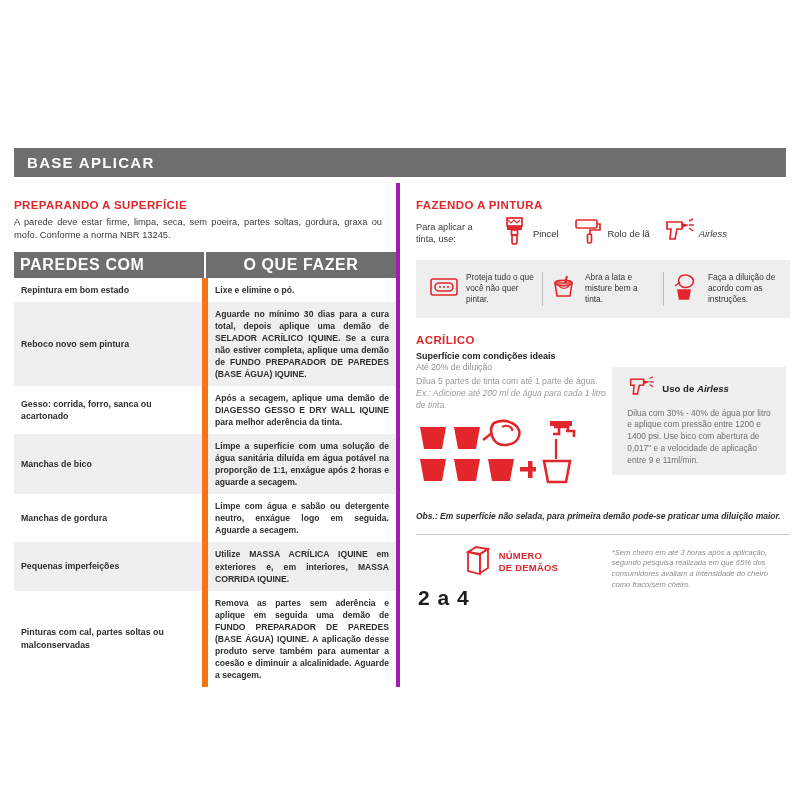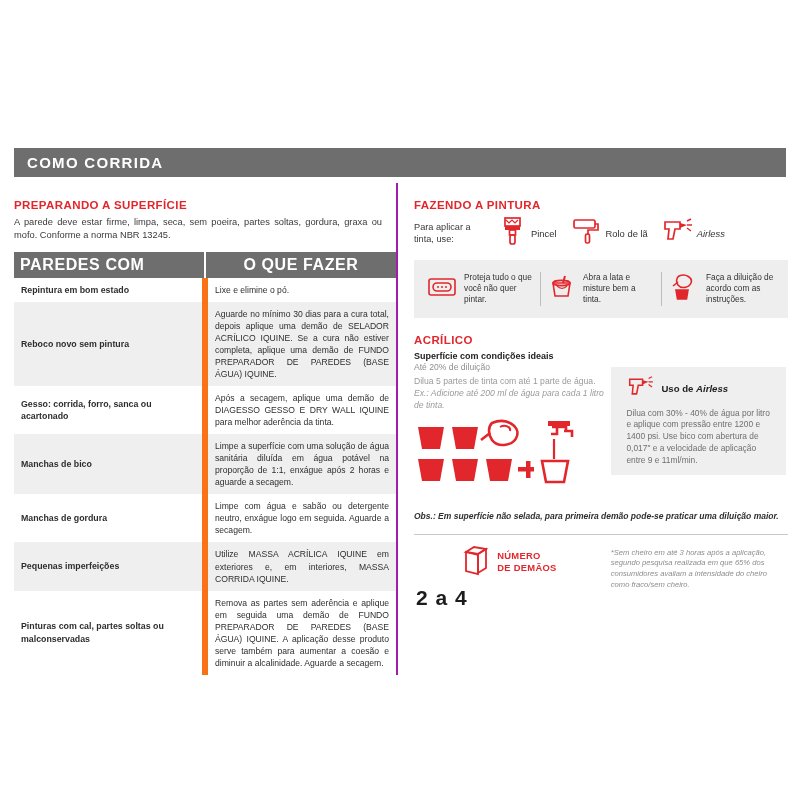--- a/index.html
+++ b/index.html
@@ -34,21 +34,21 @@
   .columns {
     position: absolute;
     left: 14px; top: 183px;
     width: 772px;
     display: flex;
   }
   .col-left { width: 382px; padding-right: 8px; }
   .col-right {
     width: 390px;
     padding-left: 16px;
-    border-left: 2px solid #a21caf;
+    border-left: 4px solid #a21caf;
   }
   .sec-title {
     color: #e2272c;
     font-size: 11.5px;
     font-weight: bold;
     letter-spacing: 0.4px;
     margin: 16px 0 5px 0;
   }
   .intro {
     font-size: 9.3px;
@@ -83,21 +83,21 @@
     vertical-align: middle;
     padding: 6px 7px;
     line-height: 1.4;
   }
   table.prep td.c-label {
     width: 118px;
     font-weight: bold;
     font-size: 8.8px;
     border-right: 6px solid #f97316;
   }
-  table.prep td.c-text { text-align: justify; }
+  table.prep td.c-text { text-align: justify; font-weight: bold; }
   table.prep tr.alt td { background: #efefef; }
   table.prep tr.plain td { background: #ffffff; }
   
   .apply-row {
     display: flex;
     align-items: center;
     margin: 2px 0 10px 0;
   }
   .apply-lead {
     font-size: 9.2px;
@@ -231,21 +231,21 @@
     margin-left: 6px;
     margin-top: 4px;
   }
 </style>
 </head>
 <body>
 
 <div id="page">
 
   <div class="header-bar">
-    <span class="header-title">COMO CORRIDA</span>
+    <span class="header-title">BASE APLICAR</span>
   </div>
 
   <div class="columns">
 
     <div class="col-left">
       <div class="sec-title">PREPARANDO A SUPERFÍCIE</div>
       <p class="intro">A parede deve estar firme, limpa, seca, sem poeira, partes soltas, gordura, graxa ou mofo. Conforme a norma NBR 13245.</p>
 
       <table class="prep">
         <thead>

